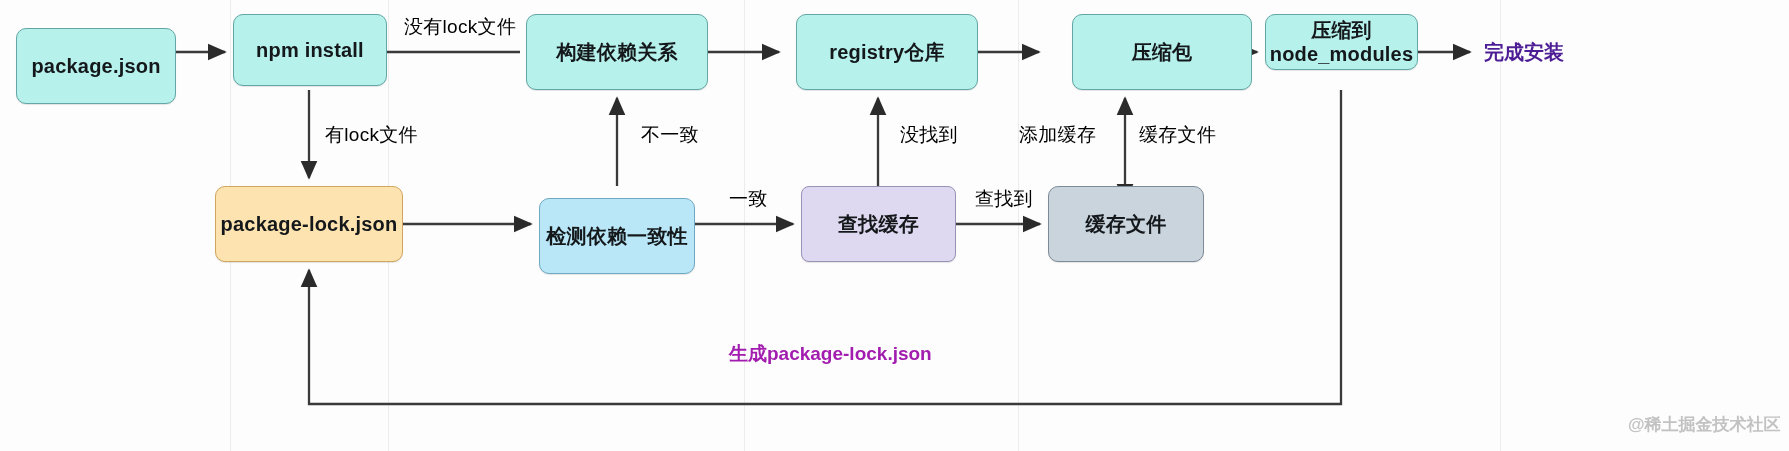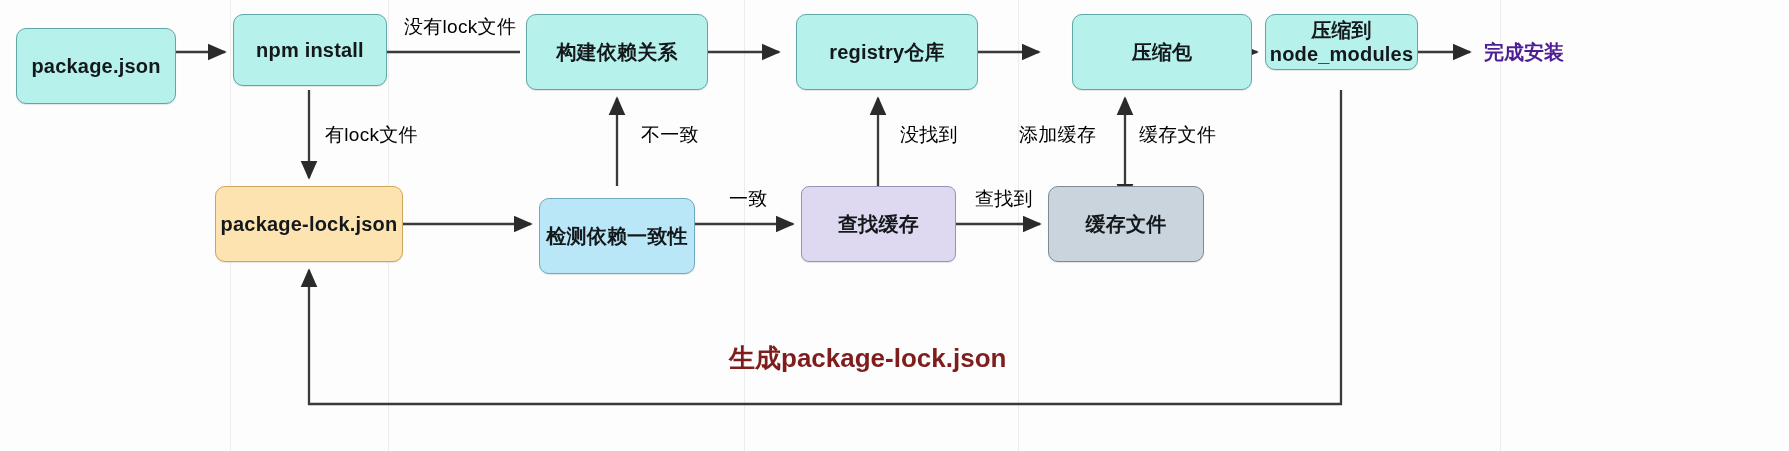--- a/index.html
+++ b/index.html
@@ -63,22 +63,22 @@
   }
   .plain-label{
     position:absolute;
     color:#4c1d95;
     font-size:20px;
     font-weight:700;
     white-space:nowrap;
   }
   .loop-label{
     position:absolute;
-    color:#7f1d1d;
-    font-size:26px;
+    color:#a21caf;
+    font-size:19px;
     font-weight:600;
     white-space:nowrap;
   }
   .watermark{
     position:absolute;
     color:#c2c2c2;
     font-size:17px;
     font-weight:600;
     white-space:nowrap;
   }
@@ -149,14 +149,15 @@
   <div class="edge-label" style="left:729px;top:186px">一致</div>
   <div class="edge-label" style="left:900px;top:122px">没找到</div>
   <div class="edge-label" style="left:975px;top:186px">查找到</div>
   <div class="edge-label" style="left:1019px;top:122px">添加缓存</div>
   <div class="edge-label" style="left:1139px;top:122px">缓存文件</div>
 
   <div class="plain-label" style="left:1484px;top:39px">完成安装</div>
 
   <div class="loop-label" style="left:729px;top:341px">生成package-lock.json</div>
 
+  <div class="watermark" style="left:1628px;top:413px">@稀土掘金技术社区</div>
 
 </div>
 
 </body></html>

